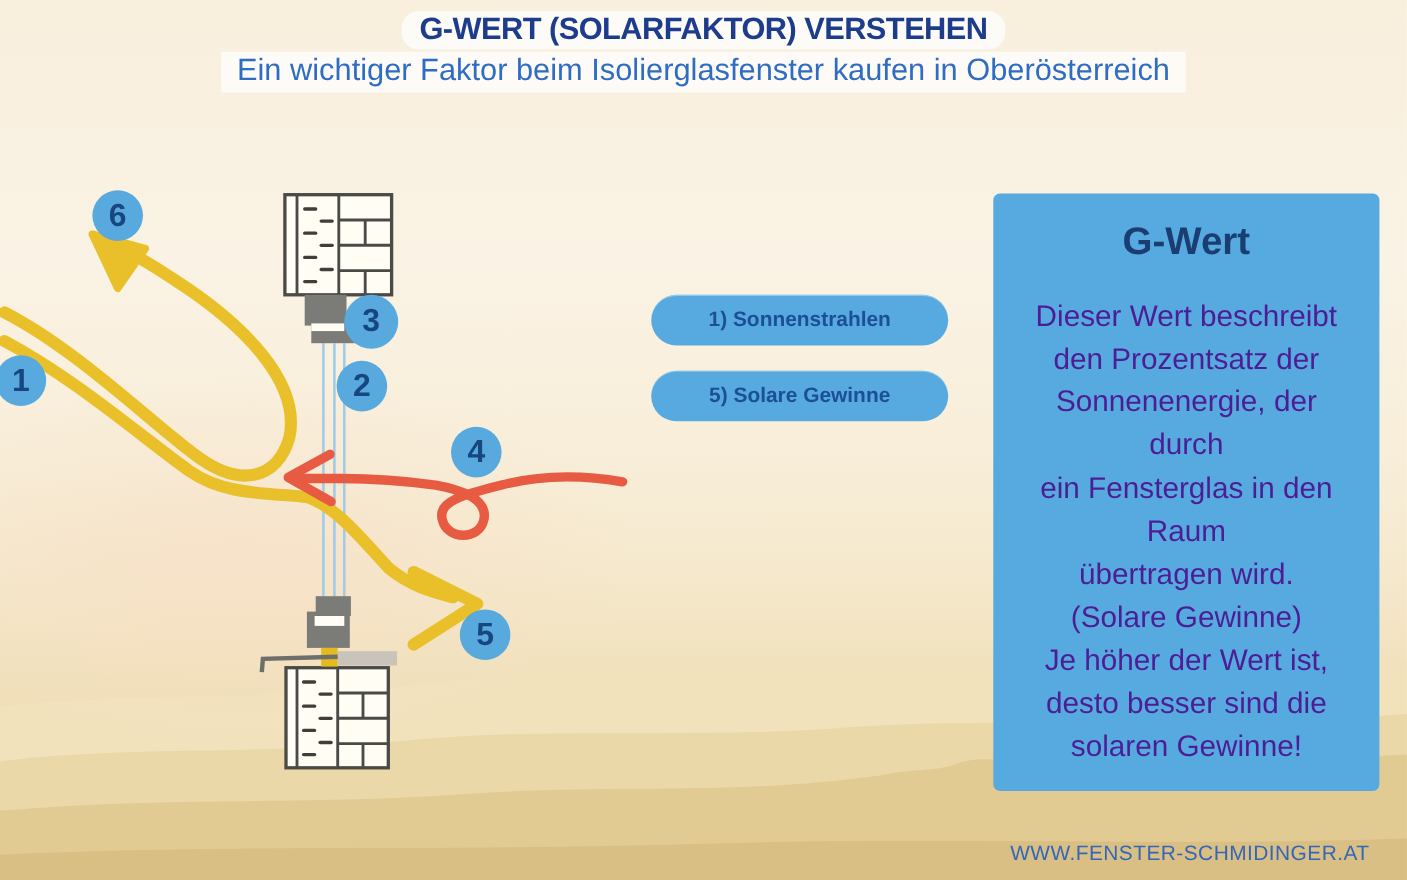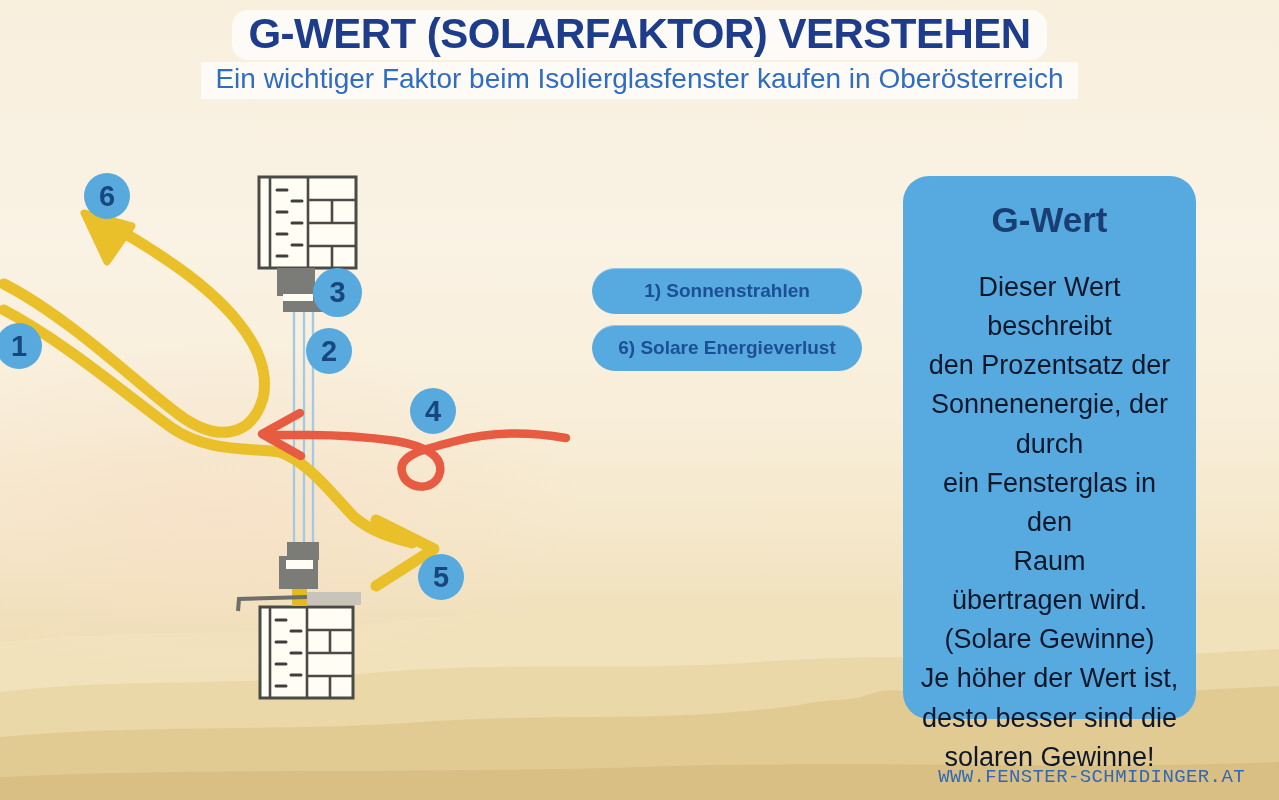--- a/index.html
+++ b/index.html
@@ -10,21 +10,21 @@
   }
   .haze{
     position:absolute;inset:0;pointer-events:none;
     background:radial-gradient(ellipse 560px 260px at 17% 64%, rgba(248,221,197,.55), rgba(248,221,197,0) 65%);
   }
   .bg-hills{position:absolute;left:0;top:0;width:1279px;height:800px;}
   
   .header{position:absolute;left:0;top:10px;width:1279px;text-align:center;}
   .title{
     display:inline-block;background:rgba(255,255,255,.74);
-    padding:1px 16px 3px;color:#1e3c8c;font-weight:bold;font-size:42px;
+    padding:1px 16px 3px;color:#1e3c8c;font-weight:bold;font-size:28px;
     letter-spacing:-.5px;line-height:1.1;white-space:nowrap;border-radius:16px;
   }
   .subtitle-row{margin-top:2px;}
   .subtitle{
     display:inline-block;background:rgba(255,255,255,.74);
     padding:1px 14px 4px;color:#2f6cc4;font-size:28px;line-height:1.15;white-space:nowrap;
   }
   
   .diagram-svg{position:absolute;left:0;top:0;width:640px;height:800px;}
   .marker{
@@ -32,40 +32,40 @@
     background:#57a9de;color:#17477e;font-weight:bold;font-size:29px;
     display:flex;align-items:center;justify-content:center;line-height:1;
   }
   .m1{left:-4px;top:323px;}
   .m2{left:306px;top:328px;}
   .m3{left:313px;top:268px;width:49px;height:49px;}
   .m4{left:410px;top:388px;}
   .m5{left:418px;top:554px;}
   .m6{left:84px;top:173px;}
   
-  .legend{position:absolute;left:592px;top:268px;width:270px;display:flex;flex-direction:column;gap:11px;}
+  .legend{position:absolute;left:592px;top:268px;width:270px;display:flex;flex-direction:column;gap:23px;}
   .legend-btn{
     height:46px;border-radius:23px;background:#57aadf;border:none;
     color:#1c4f96;font-family:"Liberation Sans",sans-serif;font-weight:bold;font-size:19px;
     display:flex;align-items:center;justify-content:center;
     box-shadow:inset 0 1px 0 rgba(255,255,255,.35);
     cursor:pointer;white-space:nowrap;
   }
   
   .info-box{
-    position:absolute;left:903px;top:176px;width:293px;height:543px;
-    border-radius:26px;background:#57aadf;box-sizing:border-box;
+    position:absolute;left:903px;top:176px;width:351px;height:543px;
+    border-radius:6px;background:#57aadf;box-sizing:border-box;
     padding:20px 14px 0;text-align:center;
   }
   .info-title{color:#1a3e72;font-weight:bold;font-size:35px;margin:4px 0 28px;}
-  .info-body{color:#0f172a;font-size:27px;line-height:1.45;white-space:pre-line;}
+  .info-body{color:#4c1d95;font-size:27px;line-height:1.45;white-space:pre-line;}
   
   .footer{
     position:absolute;right:34px;top:766px;
-    color:#3467b7;font-size:19px;letter-spacing:.4px;text-decoration:none;font-family:Liberation Mono, monospace;
+    color:#3467b7;font-size:19px;letter-spacing:.4px;text-decoration:none;
   }
 </style>
 </head>
 <body>
 
 <div class="page">
 
   <svg class="bg-hills" viewBox="0 0 1279 800" preserveAspectRatio="none" aria-hidden="true">
     <path d="M0,642 C150,628 250,638 400,620 C520,607 610,617 700,610 C800,601 900,612 1000,603 C1100,595 1200,606 1279,599 L1279,800 L0,800 Z" fill="#f1e2bd" opacity="0.9"></path>
     <path d="M0,692 C120,677 240,687 360,674 C500,660 620,672 760,662 C900,651 1050,664 1279,649 L1279,800 L0,800 Z" fill="#ead7a7" opacity="0.95"></path>
@@ -154,21 +154,21 @@
 
   <div class="marker m1">1</div>
   <div class="marker m2">2</div>
   <div class="marker m3">3</div>
   <div class="marker m4">4</div>
   <div class="marker m5">5</div>
   <div class="marker m6">6</div>
 
   <div class="legend">
     <button class="legend-btn">1) Sonnenstrahlen</button>
-    <button class="legend-btn">6) Solare Energieverlust</button>
+    <button class="legend-btn">5) Solare Gewinne</button>
   </div>
 
   <div class="info-box">
     <div class="info-title">G-Wert</div>
     <div class="info-body">Dieser Wert beschreibt
 den Prozentsatz der
 Sonnenenergie, der
 durch
 ein Fensterglas in den
 Raum

